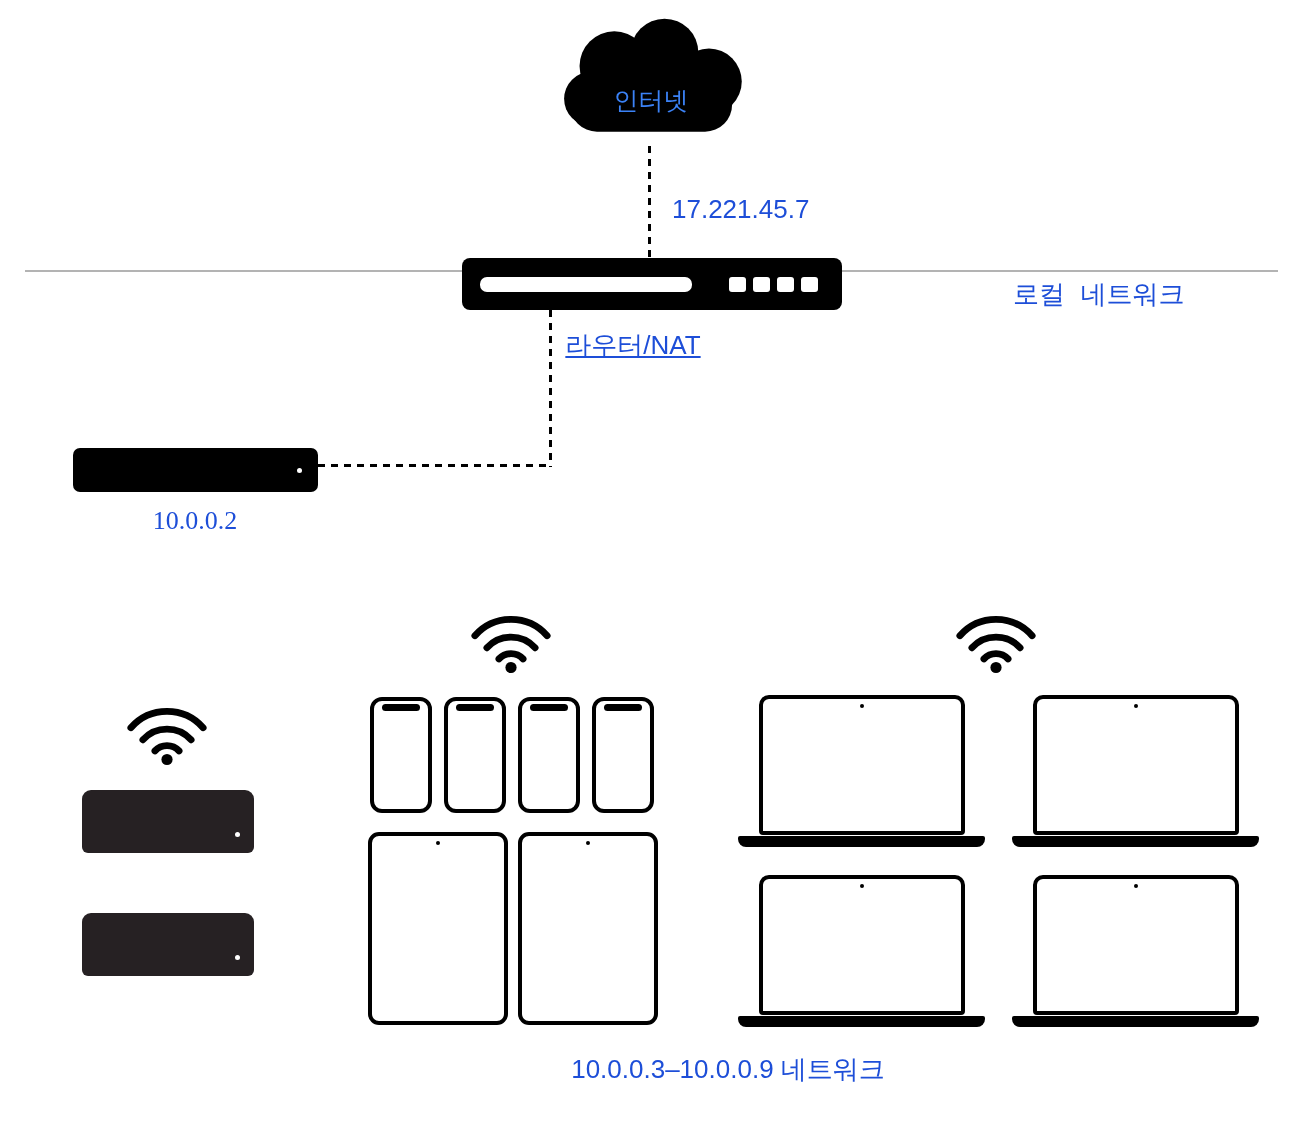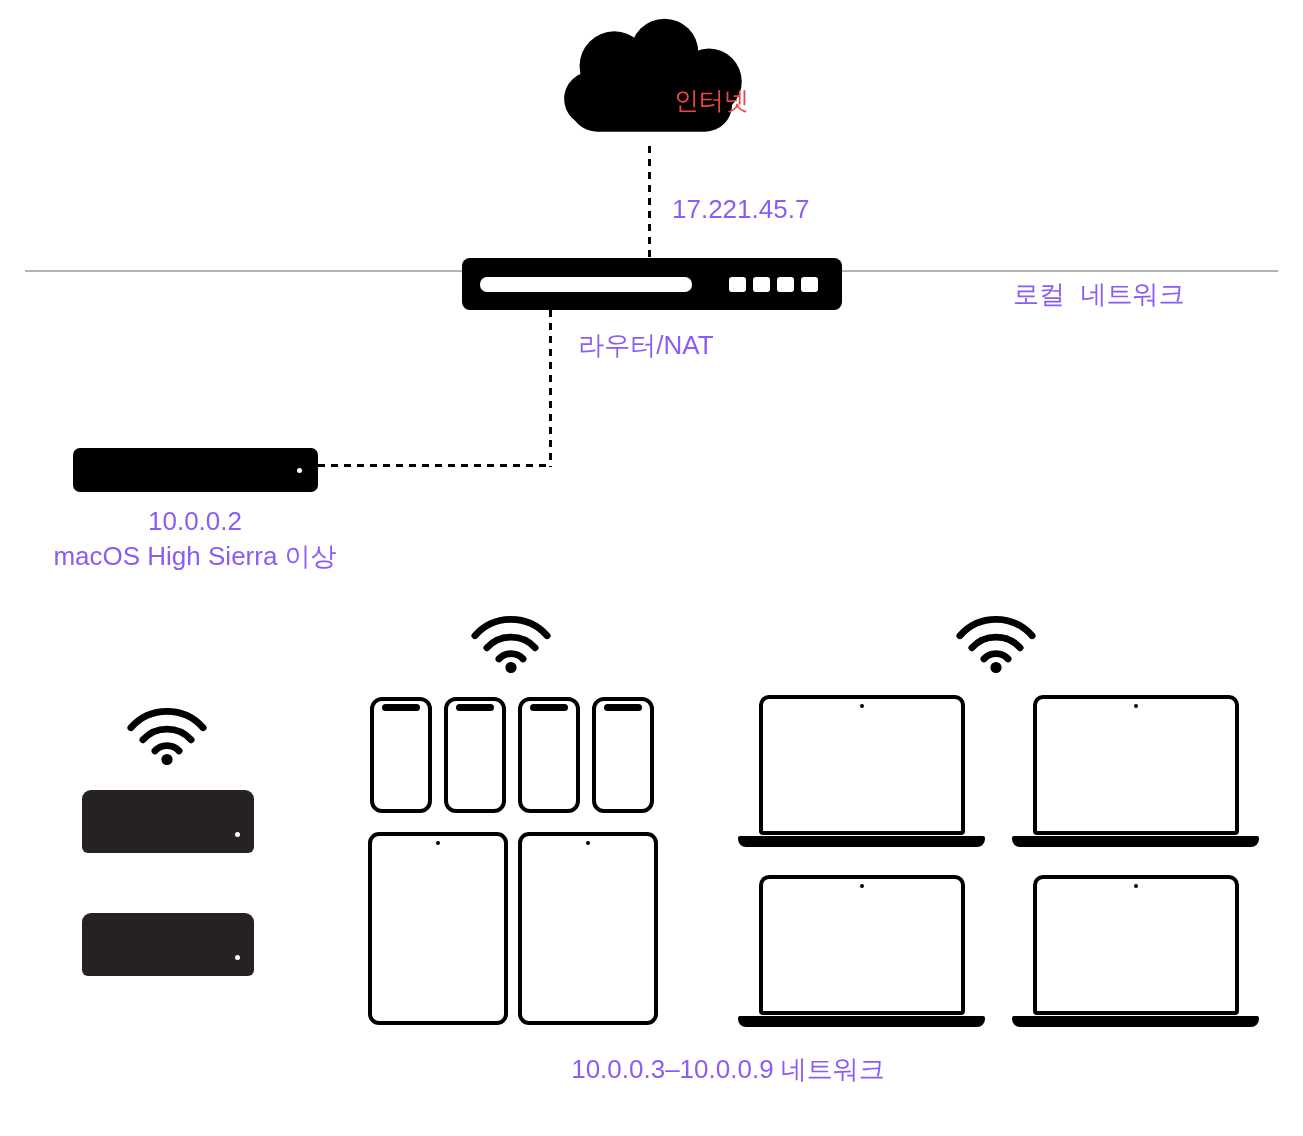--- a/index.html
+++ b/index.html
@@ -11,21 +11,21 @@
   .stage {
     position: relative;
     width: 1303px;
     height: 1136px;
     background: #ffffff;
     overflow: hidden;
   }
   .abs { position: absolute; }
   .label {
     font-size: 26px;
-    color: #8b5cf6;
+    color: #1d4ed8;
     white-space: nowrap;
   }
   .label-center { text-align: center; }
 
   
   .dash-v {
     width: 3px;
     background: repeating-linear-gradient(180deg, #000 0 7px, transparent 7px 13px);
   }
   .dash-h {
@@ -37,22 +37,22 @@
     background: #b3b3b3;
     z-index: 1;
   }
 
   
   .cloud-wrap { left: 553px; top: 10px; width: 196px; height: 140px; }
   .cloud-wrap svg { width: 100%; height: 100%; }
   .cloud-text {
     position: absolute;
     left: 0; top: 74px; width: 100%;
-    text-align: right;
-    color: #ef4444;
+    text-align: center;
+    color: #3b82f6;
     font-size: 25px;
   }
 
   
   .router {
     left: 462px; top: 258px;
     width: 380px; height: 52px;
     background: #000;
     border-radius: 8px;
     z-index: 2;
@@ -175,33 +175,32 @@
   <div class="abs net-line" style="left:25px; right:25px; top:270px;"></div>
 
   <div class="abs router">
     <div class="router-slot"></div>
     <div class="router-led" style="left:267px;"></div>
     <div class="router-led" style="left:291px;"></div>
     <div class="router-led" style="left:315px;"></div>
     <div class="router-led" style="left:339px;"></div>
   </div>
 
-  <div class="abs label label-center" style="left:456px; top:328px; width:380px;">라우터/NAT</div>
+  <div class="abs label label-center" style="left:443px; top:328px; width:380px;text-decoration:underline;">라우터/NAT</div>
 
   <div class="abs label" style="left:1013px; top:277px;font-family:Liberation Mono, monospace;">로컬 네트워크</div>
 
   <div class="abs dash-v" style="left:549px; top:310px; height:157px;"></div>
   <div class="abs dash-h" style="left:318px; top:464px; width:234px;"></div>
 
   <div class="abs macmini-server">
     <div class="dot"></div>
   </div>
 
-  <div class="abs label label-center" style="left:45px; top:506px; width:300px;">10.0.0.2</div>
-  <div class="abs label label-center" style="left:45px; top:539px; width:300px;">macOS High Sierra 이상</div>
+  <div class="abs label label-center" style="left:45px; top:506px; width:300px;font-family:Liberation Serif, serif;">10.0.0.2</div>
 
   <div class="abs wifi" style="left:124px; top:697px;">
     <svg viewBox="0 0 100 78" xmlns="http://www.w3.org/2000/svg" fill="none" stroke="#000" stroke-width="8" stroke-linecap="round">
       <path d="M8 34 A 56 56 0 0 1 92 34"></path>
       <path d="M22 48 A 38 38 0 0 1 78 48"></path>
       <path d="M36 61 A 19 19 0 0 1 64 61"></path>
       <circle cx="50" cy="71" r="6.5" fill="#000" stroke="none"></circle>
     </svg>
   </div>
   <div class="abs macmini-dark" style="left:82px; top:790px;">

